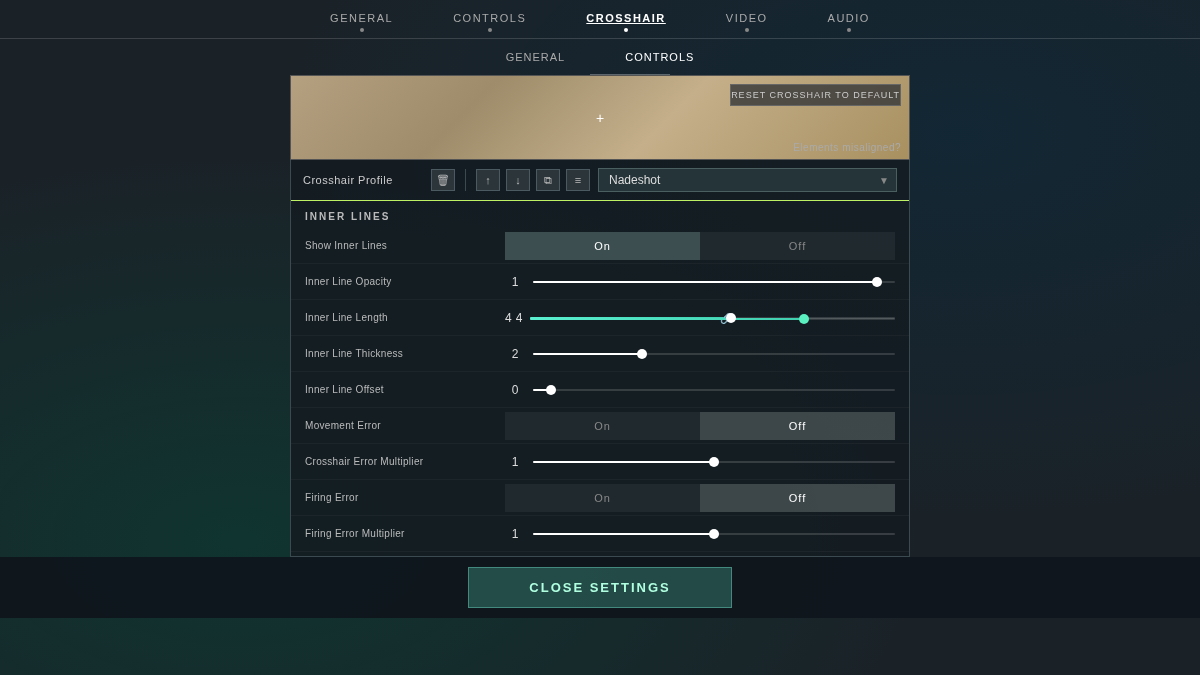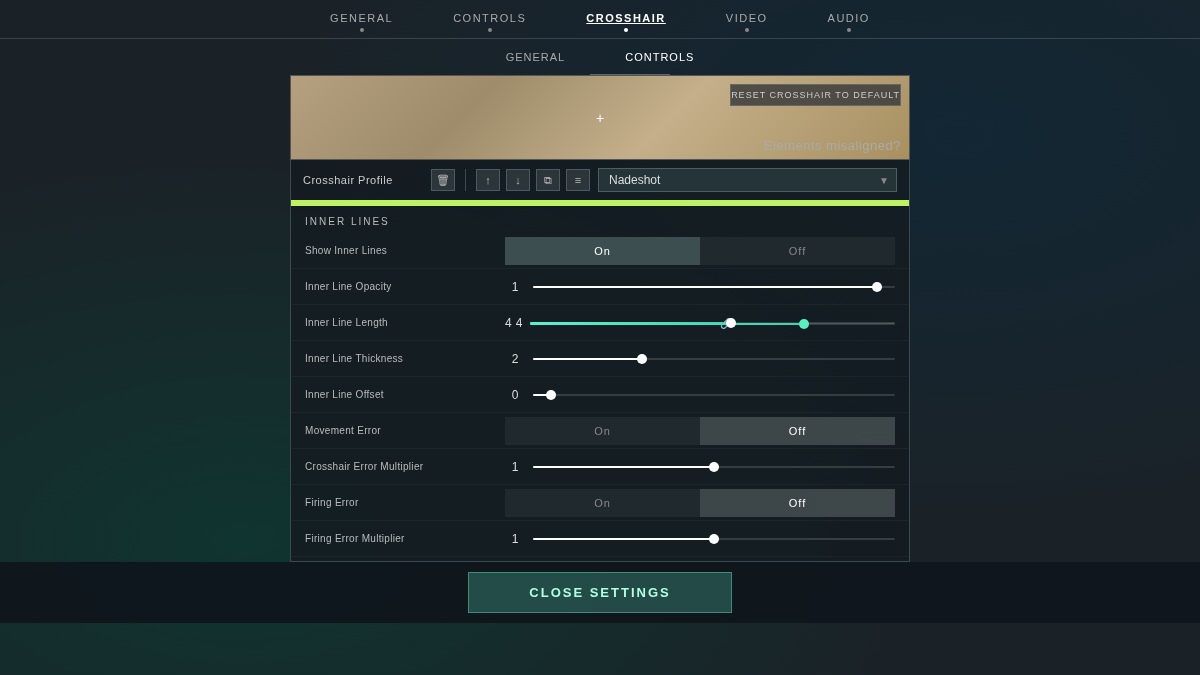--- a/index.html
+++ b/index.html
@@ -102,40 +102,40 @@
       color: #ccc;
       font-size: 9px;
       letter-spacing: 1px;
       padding: 5px 0;
       cursor: pointer;
     }
     .misaligned-text {
       position: absolute;
       right: 8px;
       bottom: 6px;
-      font-size: 13px;
+      font-size: 10px;
       color: #aaa;
       letter-spacing: 0.5px;
     }
 
     
     .main-content {
       margin: 0 auto;
       width: 620px;
       background: rgba(20,28,34,0.92);
       border: 1px solid #3a4a50;
       border-top: none;
     }
 
     
     .profile-bar {
       display: flex;
       align-items: center;
       padding: 8px 12px;
-      border-bottom: 6px solid #bef264;
+      border-bottom: 1px solid #bef264;
       gap: 8px;
     }
     .profile-label {
       font-size: 11px;
       color: #ccc;
       letter-spacing: 0.5px;
       flex: 0 0 120px;
     }
     .profile-icons {
       display: flex;
@@ -201,21 +201,21 @@
       background: #4a6060;
       border-radius: 3px;
     }
 
     
     .section-header {
       padding: 10px 14px 6px;
       font-size: 10px;
       letter-spacing: 2px;
       color: #bbb;
-      font-weight: normal;
+      font-weight: bold;
     }
 
     
     .setting-row {
       display: flex;
       align-items: center;
       padding: 0 14px;
       height: 36px;
       border-bottom: 1px solid rgba(255,255,255,0.04);
     }

